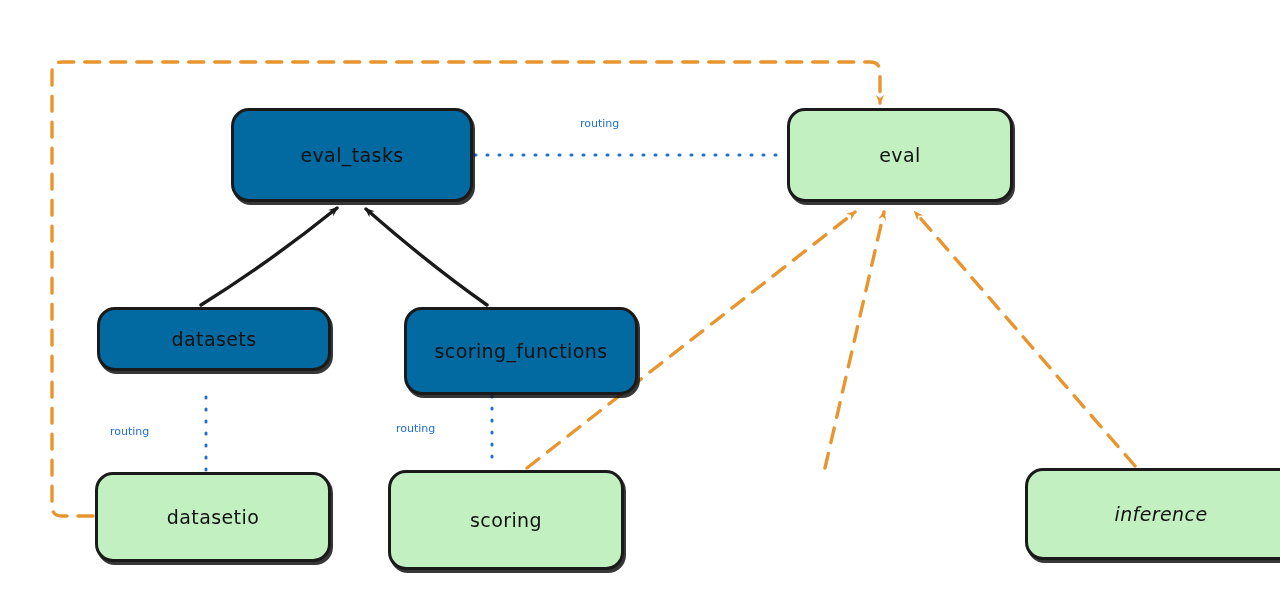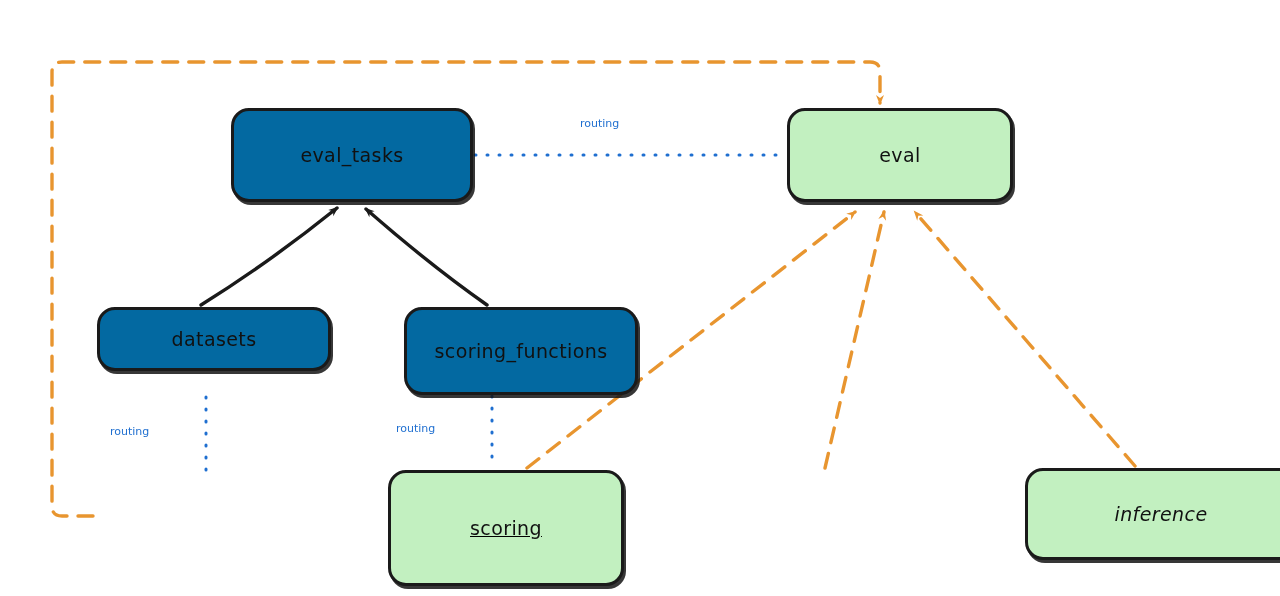--- a/index.html
+++ b/index.html
@@ -116,22 +116,25 @@
   </div>
 
   <div class="node blue" style="left:97px; top:307px; width:234px; height:64px;">
     <span class="node-label">datasets</span>
   </div>
 
   <div class="node blue" style="left:378px; top:307px; width:234px; height:88px;margin-left:26px;">
     <span class="node-label">scoring_functions</span>
   </div>
 
+  <div class="node green" style="left:95px; top:472px; width:236px; height:90px;">
+    <span class="node-label">datasetio</span>
+  </div>
 
-  <div class="node green" style="left:388px; top:470px; width:236px; height:116px;text-decoration:underline;">
+  <div class="node green" style="left:388px; top:470px; width:236px; height:100px;">
     <span class="node-label">scoring</span>
   </div>
 
 
   <div class="node green" style="left:1025px; top:468px; width:272px; height:92px;font-style:italic;">
     <span class="node-label">inference</span>
   </div>
 
   <div class="edge-label" style="left:580px; top:117px;">routing</div>
 

